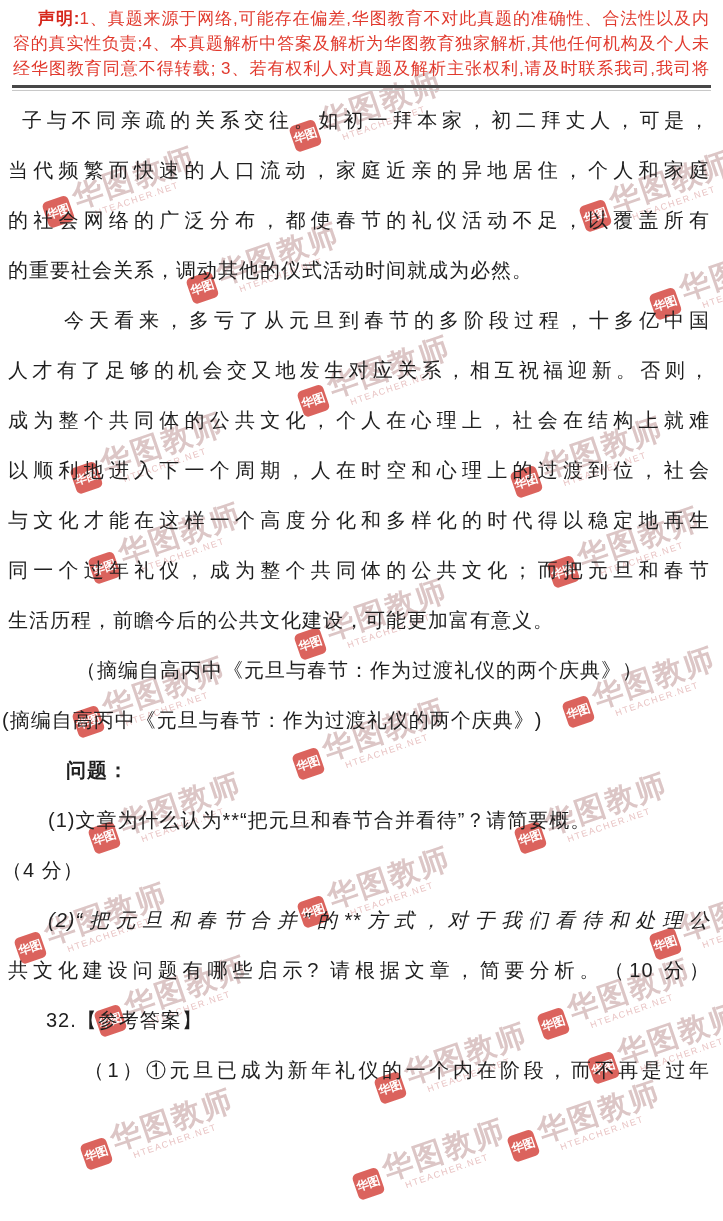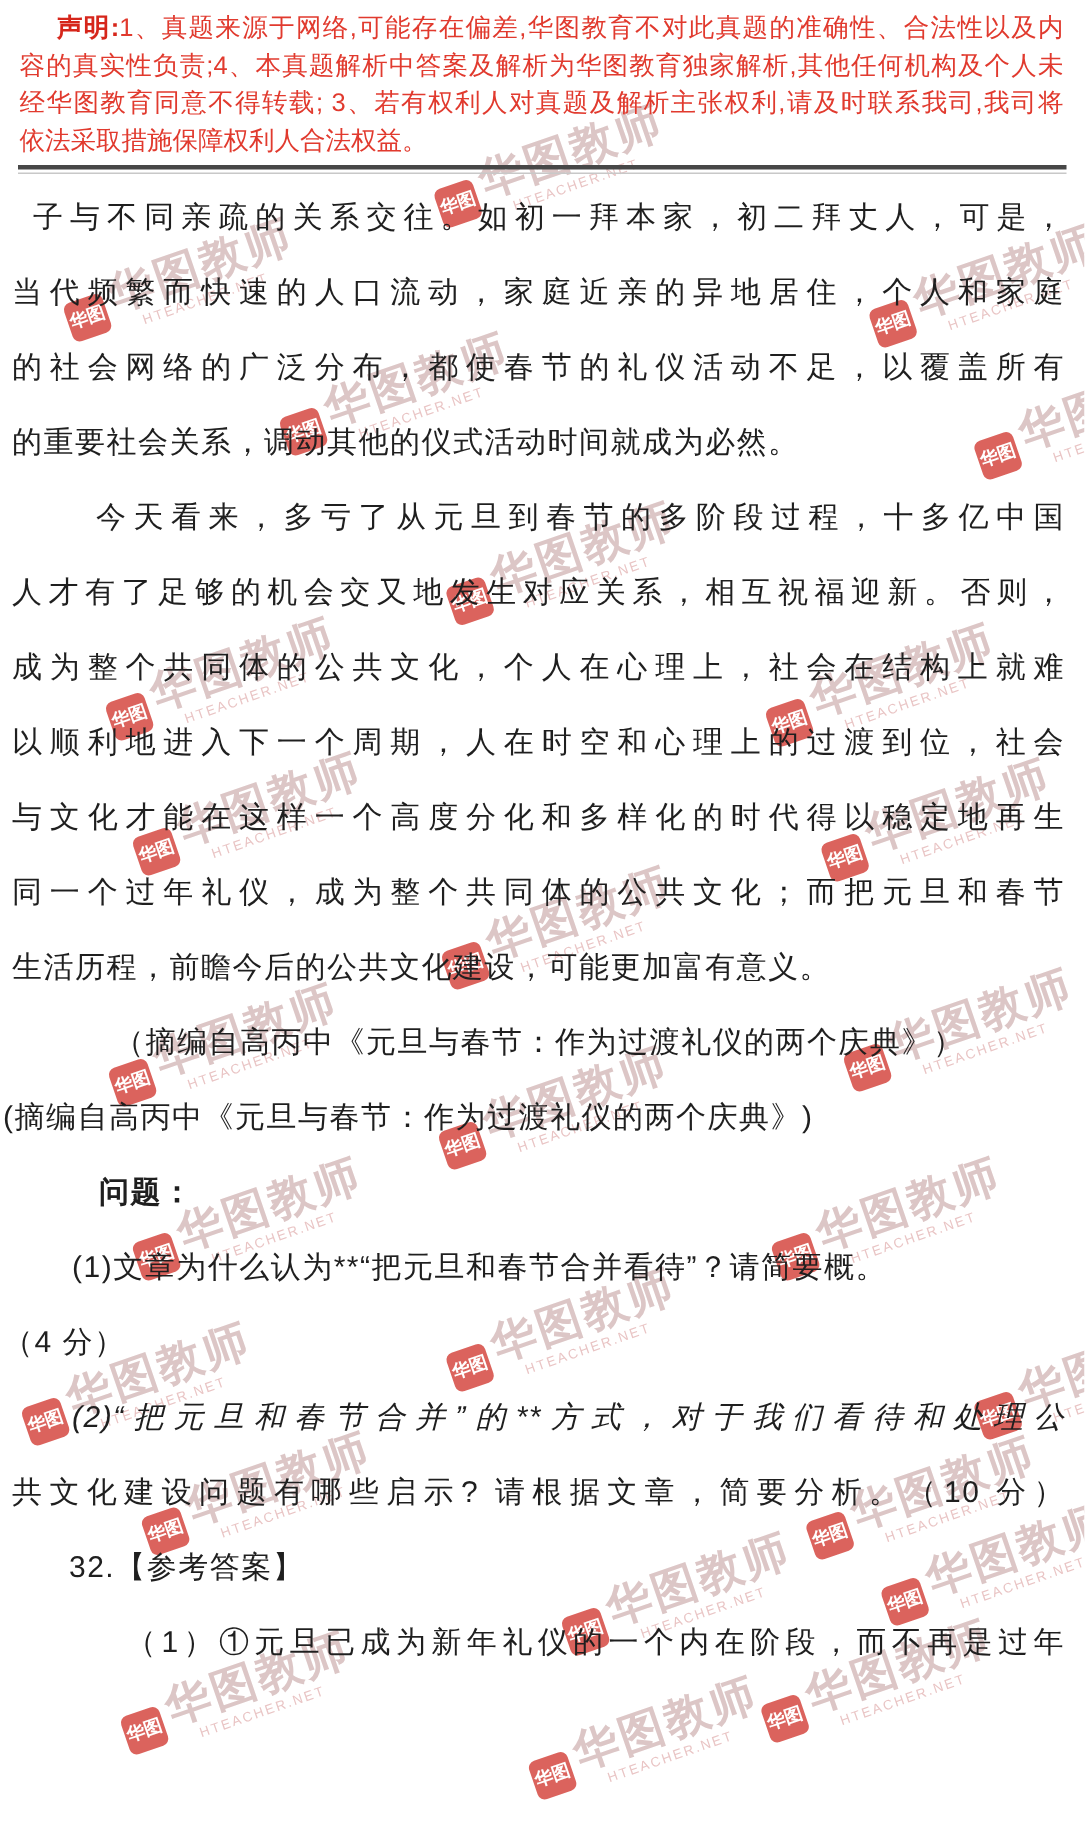--- a/index.html
+++ b/index.html
@@ -223,21 +223,20 @@
           <span class="wm-text">华图教师</span>
           <span class="wm-sub">HTEACHER.NET</span>
         </span>
       </div>
     </div>
   <div class="content">
     <div class="disclaimer" id="disclaimer">
         <div class="dline j" style="text-indent: 25px;"><span class="dlabel">声明:</span><span>1、真题来源于网络,可能存在偏差,华图教育不对此真题的准确性、合法性以及内</span></div>
         <div class="dline j"><span>容的真实性负责;4、本真题解析中答案及解析为华图教育独家解析,其他任何机构及个人未</span></div>
         <div class="dline j"><span>经华图教育同意不得转载; 3、若有权利人对真题及解析主张权利,请及时联系我司,我司将</span></div>
-        <div class="dline"><span>依法采取措施保障权利人合法权益。</span></div>
       </div>
     <div class="rule-dark"></div>
     <div class="rule-light"></div>
     <div class="bodytext" id="bodytext">
         <div class="bl j" style="text-indent: 14px;">子与不同亲疏的关系交往。如初一拜本家，初二拜丈人，可是，</div>
         <div class="bl j">当代频繁而快速的人口流动，家庭近亲的异地居住，个人和家庭</div>
         <div class="bl j">的社会网络的广泛分布，都使春节的礼仪活动不足，以覆盖所有</div>
         <div class="bl">的重要社会关系，调动其他的仪式活动时间就成为必然。</div>
         <div class="bl j" style="text-indent: 56px;">今天看来，多亏了从元旦到春节的多阶段过程，十多亿中国</div>
         <div class="bl j">人才有了足够的机会交又地发生对应关系，相互祝福迎新。否则，</div>

